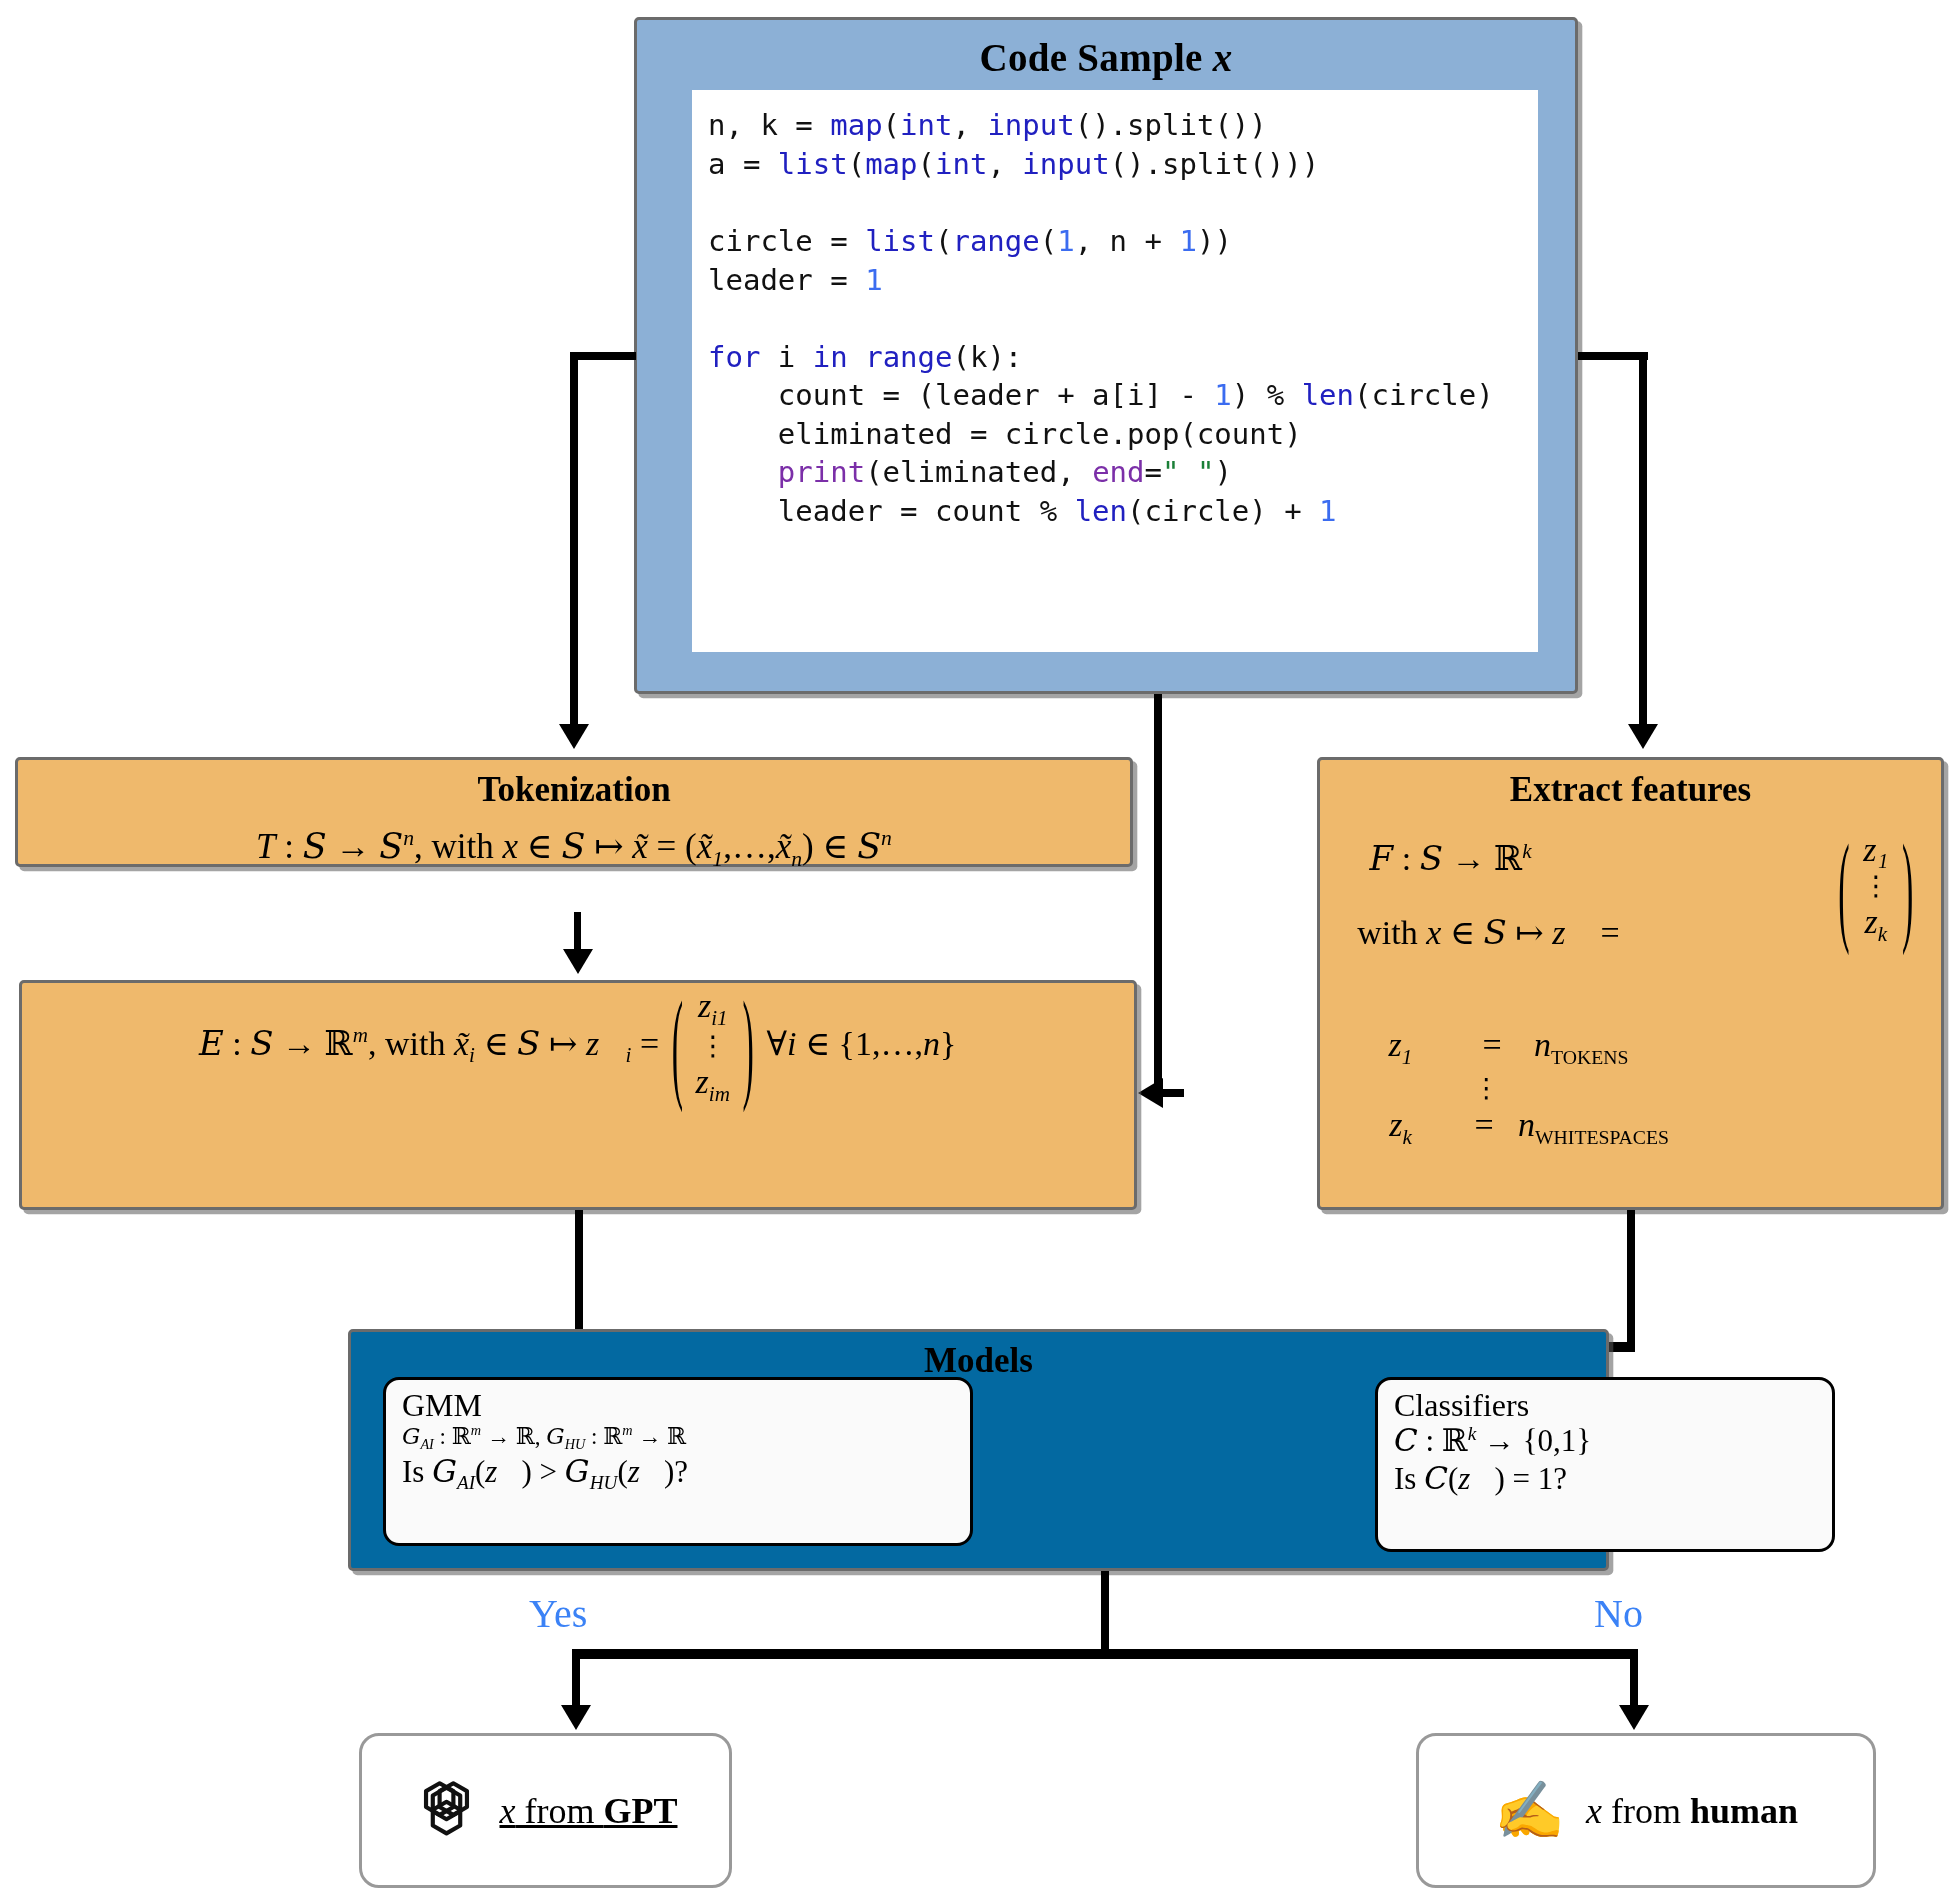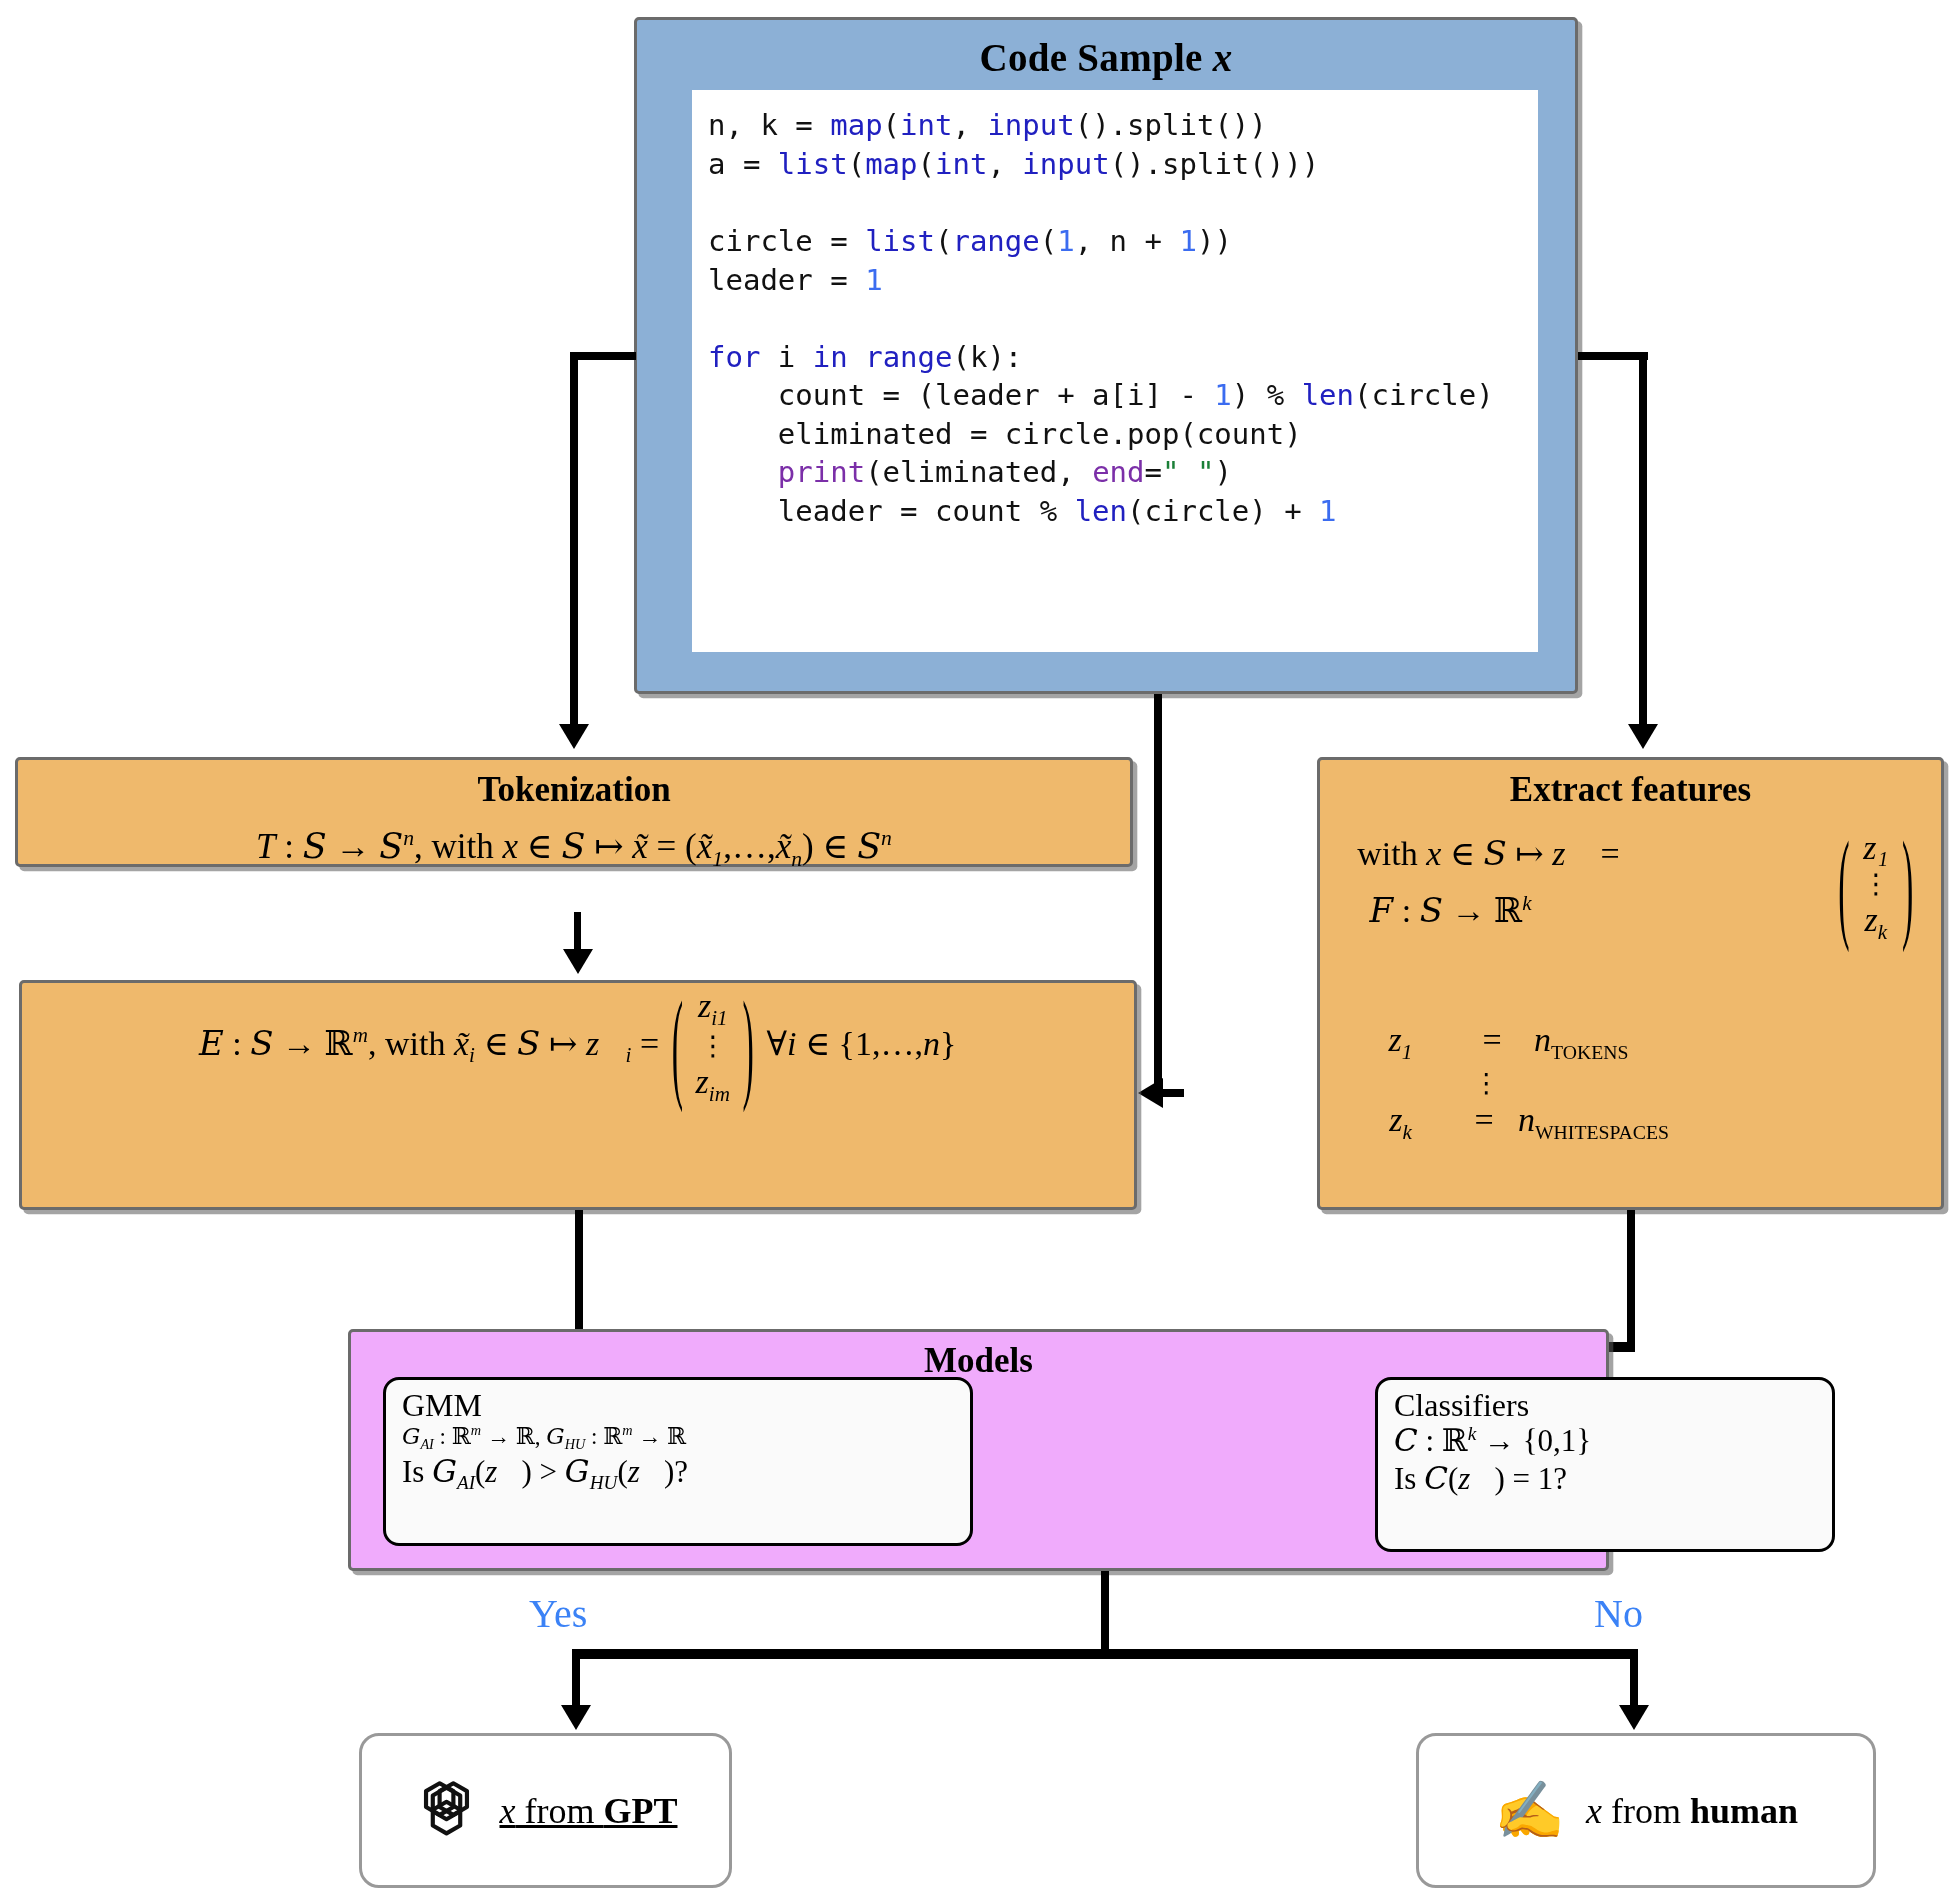--- a/index.html
+++ b/index.html
@@ -25,21 +25,21 @@
   
   .orange{background:#efb96c;}
   #tokenization{left:15px;top:757px;width:1118px;height:110px;}
   #tokenization .title{font-size:35px;padding-top:10px;}
   #embedding{left:18.6px;top:980px;width:1118px;height:230px;}
   #embedding .title{font-size:35px;padding-top:8.7px;}
   #extract-features{left:1317px;top:757px;width:627px;height:453px;}
   #extract-features .title{font-size:35px;padding-top:10px;}
 
   
-  #models{left:348px;top:1329px;width:1261px;height:242px;background:#f0abfc;}
+  #models{left:348px;top:1329px;width:1261px;height:242px;background:#0369a1;}
   #models .title{font-size:35px;padding-top:8.7px;}
   .subcard{position:absolute;background:#fafafa;border:3.7px solid #000;border-radius:16px;
            box-sizing:border-box;padding:8.7px 13.7px 6.2px 16px;}
   #gmm-card{left:32px;top:45px;width:590px;height:169px;}
   #classifiers-card{left:1024px;top:45px;width:460px;height:175px;}
   .subcard .hd{font-size:32px;line-height:1.05;}
 
   
   .outcome{position:absolute;box-sizing:border-box;background:#fff;border:3.1px solid #999;
            border-radius:20px;display:flex;align-items:center;justify-content:center;gap:21px;}
@@ -136,25 +136,25 @@
     ∀<span class="mi">i</span> ∈ {1,…,<span class="mi">n</span>}
   </div>
 </div>
 
 <div class="node orange" id="extract-features">
   <div class="title">Extract features</div>
 
   <div class="math" style="position:absolute;left:31px;top:73px;right:17.4px;font-size:34px;">
     <div style="display:flex;align-items:center;">
       <div style="flex:1 1 auto;">
+        <div style="margin:5px 0 34px 18.6px;">
+          <span class="cal">F</span> : <span class="cal">S</span> → <span class="bb">ℝ</span><span class="sup">k</span>
+        </div>
         <div style="margin:0 0 17.4px 6.2px;">
           with <span class="mi">x</span> ∈ <span class="cal">S</span> ↦ <span class="mi">z⃗</span> =
-        </div>
-        <div style="margin:5px 0 34px 18.6px;">
-          <span class="cal">F</span> : <span class="cal">S</span> → <span class="bb">ℝ</span><span class="sup">k</span>
         </div>
       </div>
       <div style="flex:0 0 auto;margin:-25px 6.2px 0 2.5px;">
         <span class="paren">
           <span class="pl">(</span>
           <span class="colvec">
             <span class="mi">z₁</span>
             <span style="font-size:.8em;">⋮</span>
             <span><span class="mi">z</span><span class="sub">k</span></span>
           </span>

